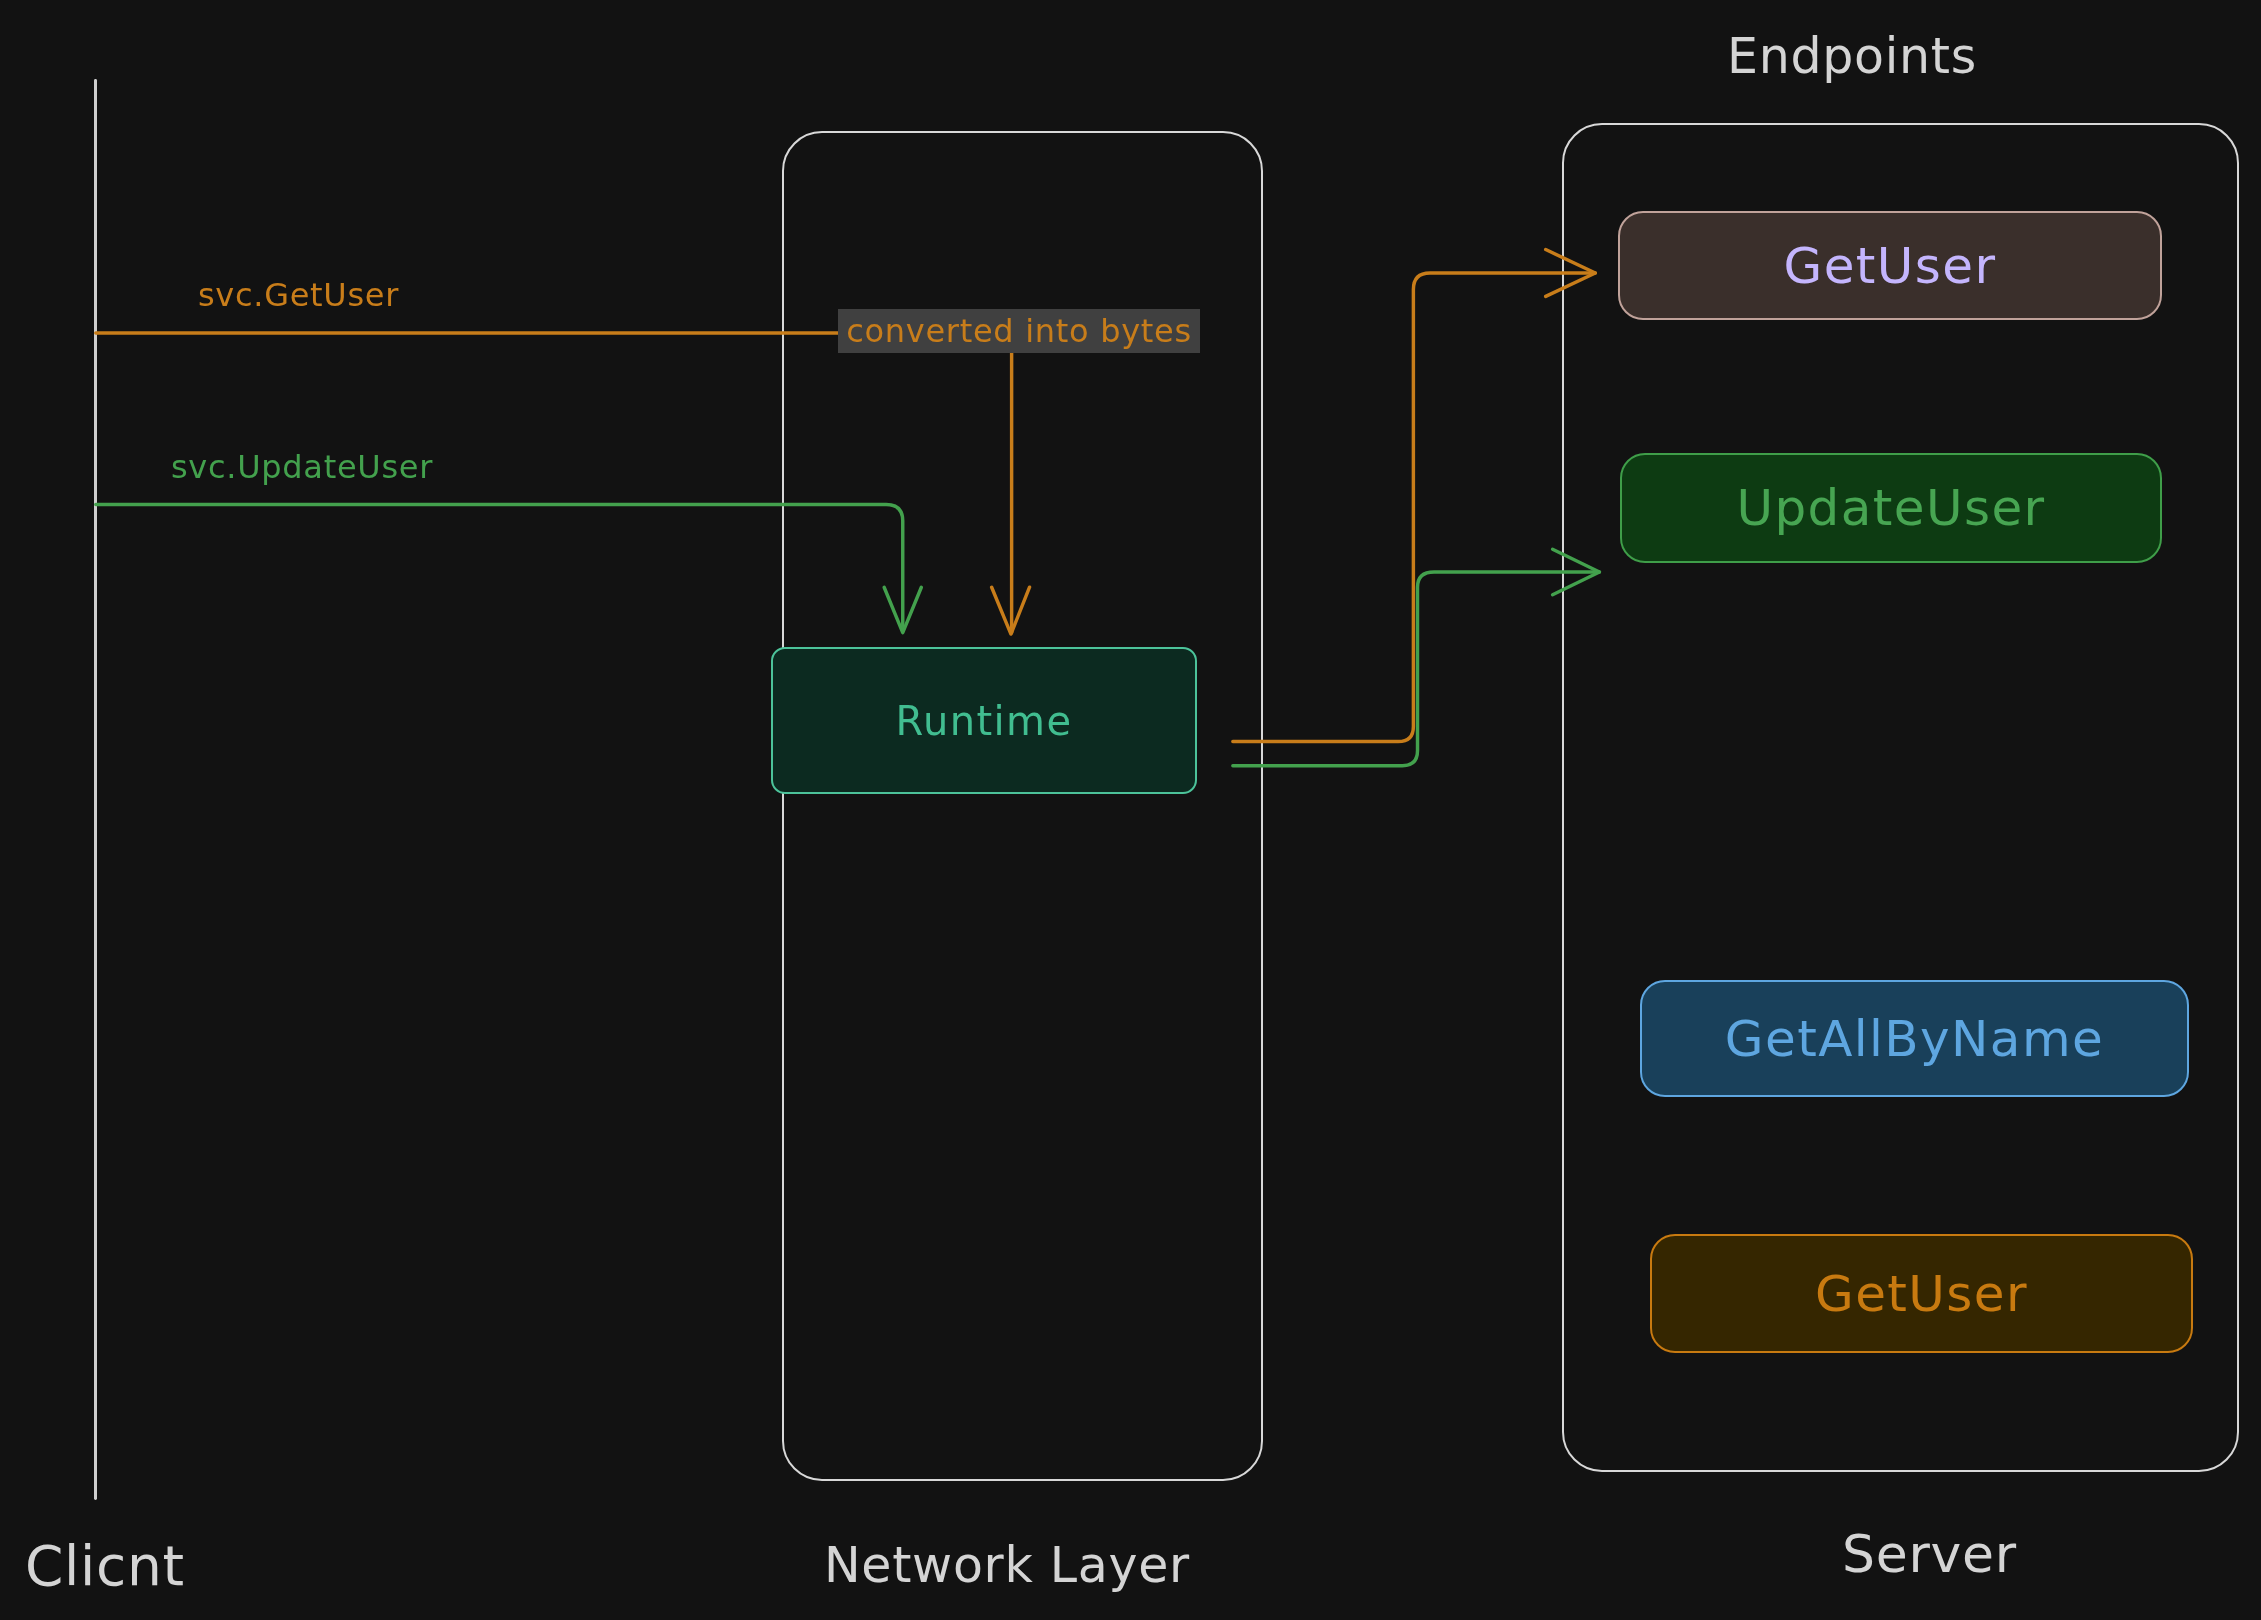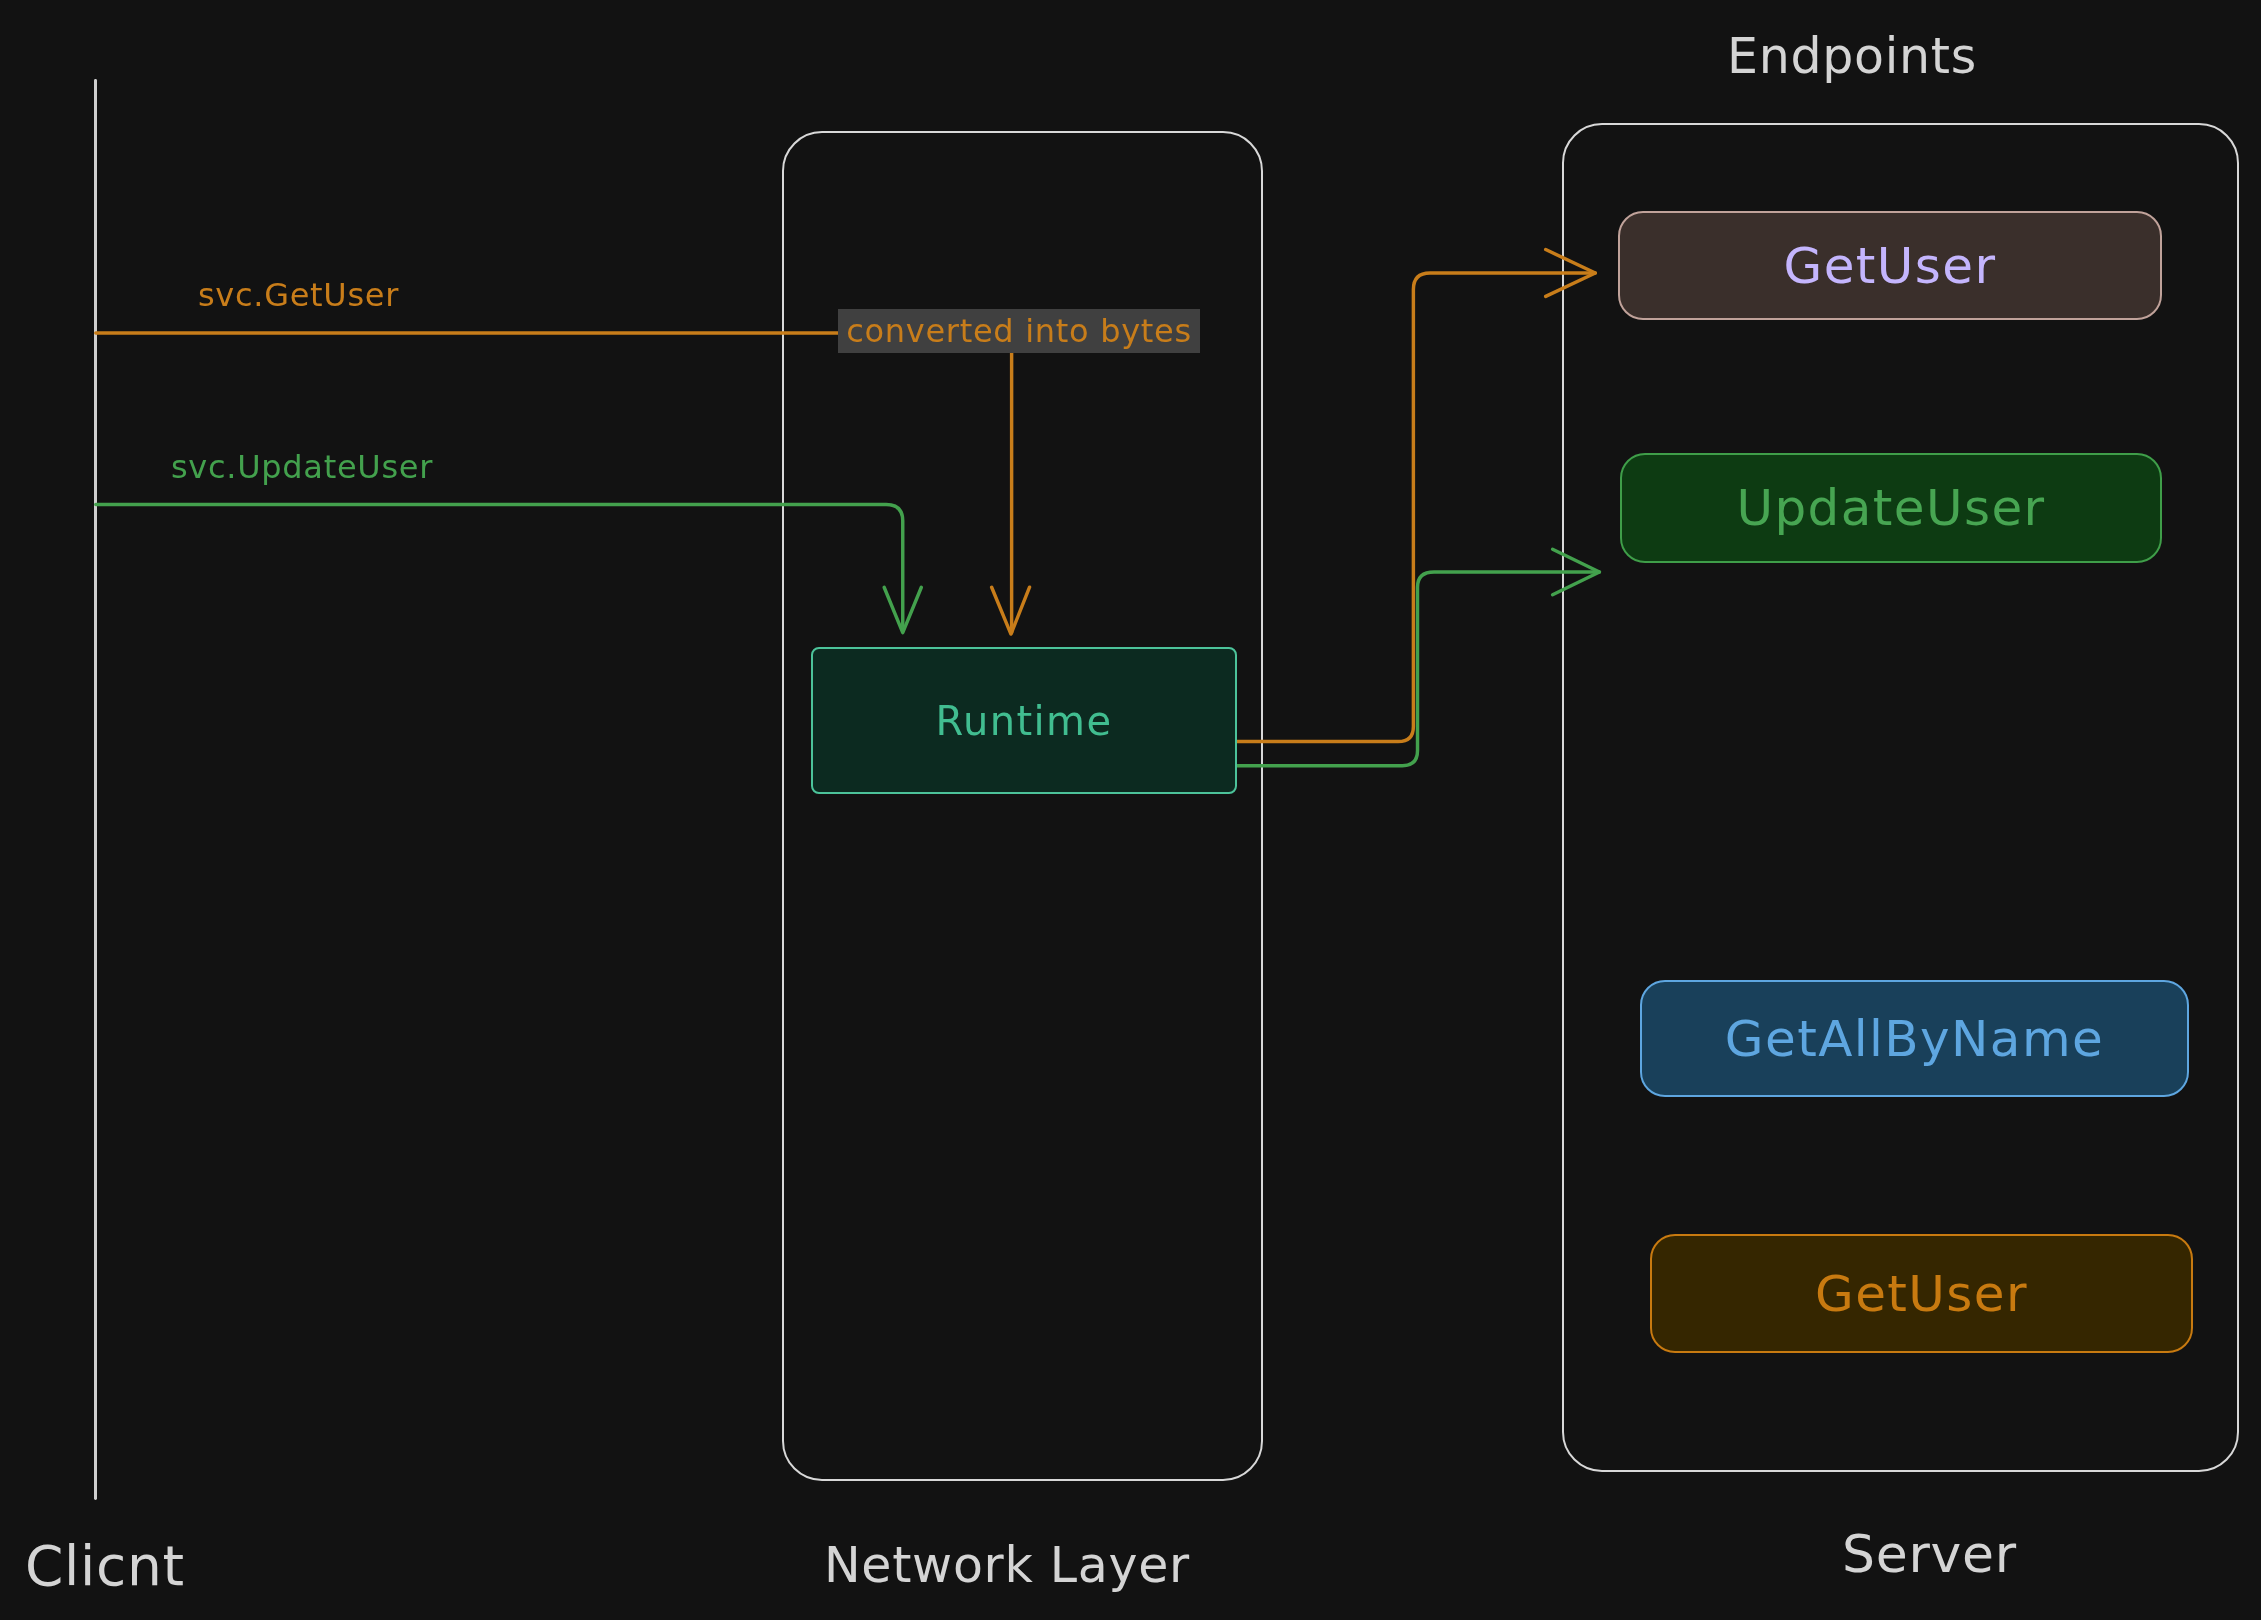--- a/index.html
+++ b/index.html
@@ -28,22 +28,22 @@
   .section-label{
     position:absolute;color:#d4d4d4;font-size:49px;letter-spacing:0.7px;
     white-space:nowrap;
   }
   #label-client{left:25px;top:1534px;font-size:55px;}
   #label-network{left:824px;top:1537px;}
   #label-server{left:1842px;top:1524px;font-size:52px;}
   #label-endpoints{left:1727px;top:27.6px;}
   
   #runtime-box{
-    position:absolute;left:811px;top:647px;width:422px;height:143px;
-    background:#0c2a20;border:2.8px solid #4cc39a;border-radius:8px;
+    position:absolute;left:771px;top:647px;width:422px;height:143px;
+    background:#0c2a20;border:2.8px solid #4cc39a;border-radius:14px;
     display:flex;align-items:center;justify-content:center;
   }
   #runtime-box span{color:#41bd90;font-size:40px;letter-spacing:1.4px;}
   
   .endpoint{
     position:absolute;border-radius:25px;border:2.8px solid;
     display:flex;align-items:center;justify-content:center;
     font-size:50px;letter-spacing:1.4px;white-space:nowrap;
   }
   #ep-getuser{left:1618px;top:211px;width:540px;height:105px;

